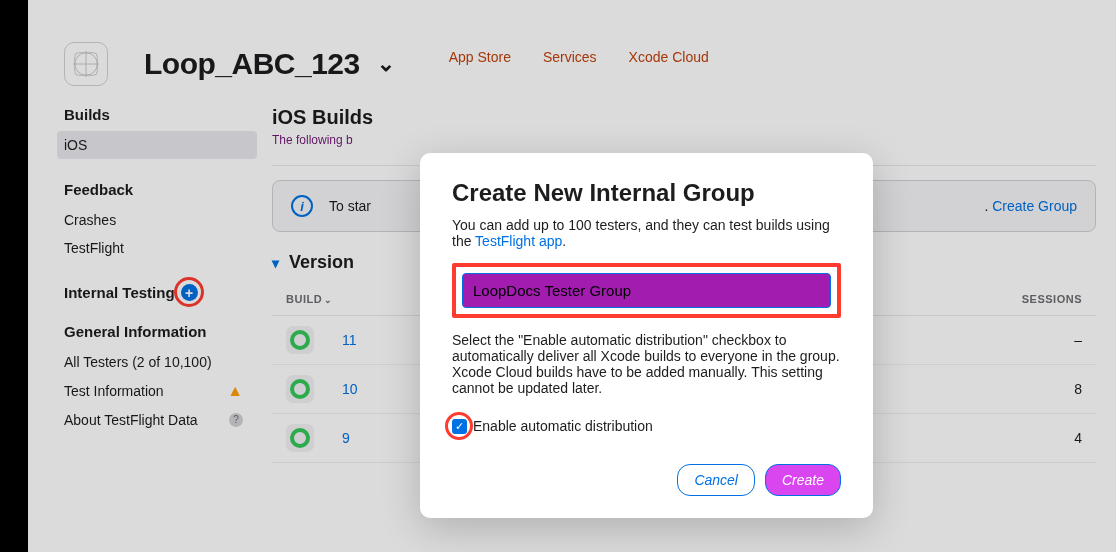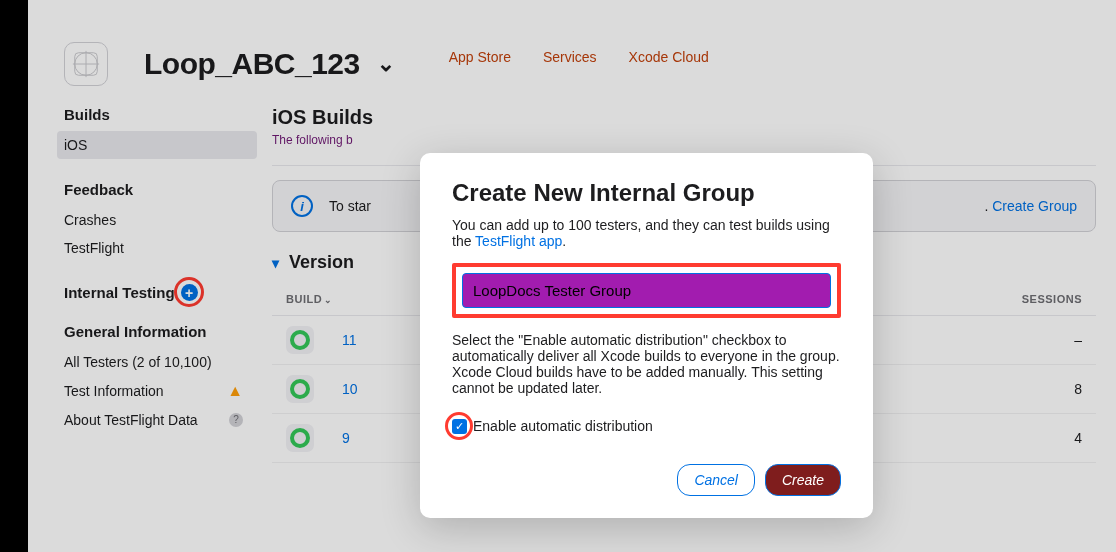--- a/index.html
+++ b/index.html
@@ -59,21 +59,21 @@
   .highlight-box { border:4px solid #ff3b30; padding:6px; margin-bottom:14px; border-radius:2px; }
   .modal input[type=text] { width:100%; border:1px solid #0071e3; border-radius:4px; padding:8px 10px; font-size:15px; outline:none; background:#a21caf; }
   .modal-note { font-size:14px; color:#1d1d1f; margin-bottom:22px; }
   .checkbox-row { display:flex; align-items:center; gap:6px; font-size:14px; margin-bottom:30px; }
   .cb-wrap { position:relative; }
   .cb-circle { position:absolute; width:28px; height:28px; border:3px solid #ff3b30; border-radius:50%; top:-7px; left:-7px; }
   .cb { width:15px; height:15px; border-radius:3px; background:#0071e3; display:flex; align-items:center; justify-content:center; color:#fff; font-size:11px; }
   .modal-buttons { display:flex; justify-content:flex-end; gap:10px; }
   .btn { font-size:14px; padding:7px 16px; border-radius:13px; cursor:pointer;font-style:italic; }
   .btn-secondary { border:1px solid #0071e3; background:#fff; color:#0071e3; }
-  .btn-primary { border:1px solid #0071e3; background:#7f1d1d; color:#fff; }
+  .btn-primary { border:1px solid #0071e3; background:#d946ef; color:#fff; }
 
   .hr-top { border:none; border-top:1px solid #e8e8ed; margin:0 0 14px 0; }
 </style>
 </head>
 <body>
 
 <div class="black-strip"></div>
 
 <div class="page">
 

